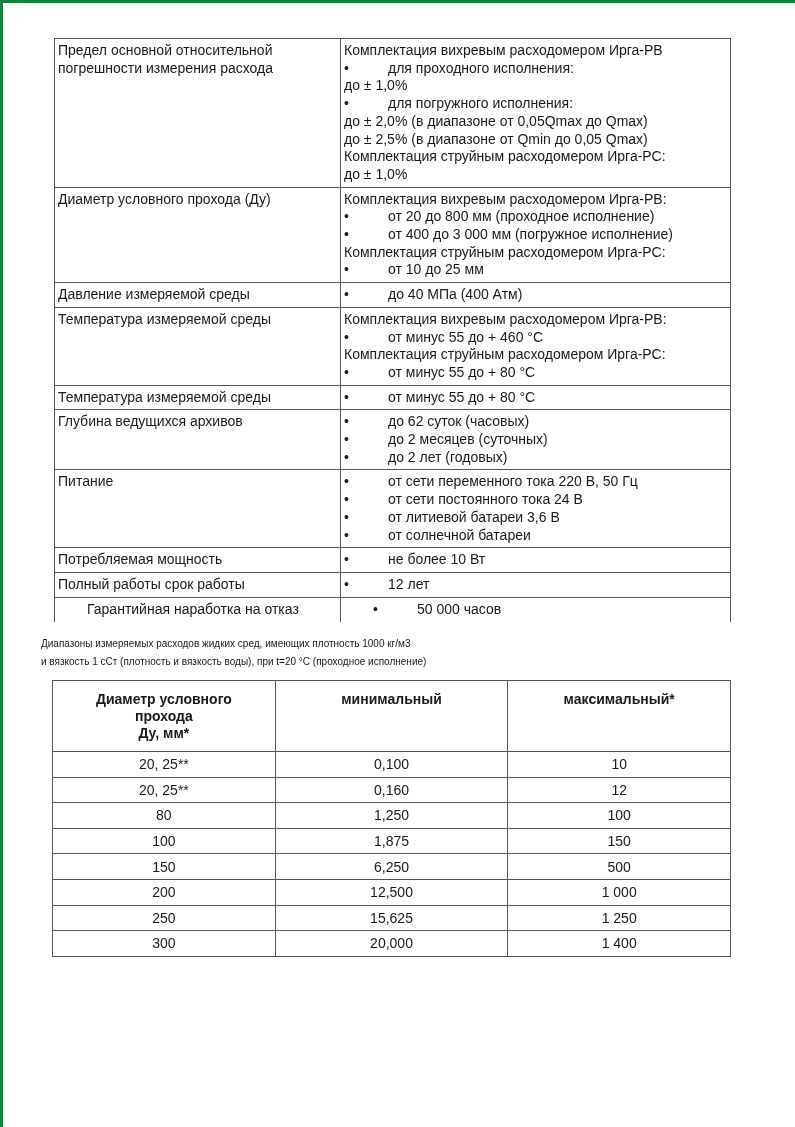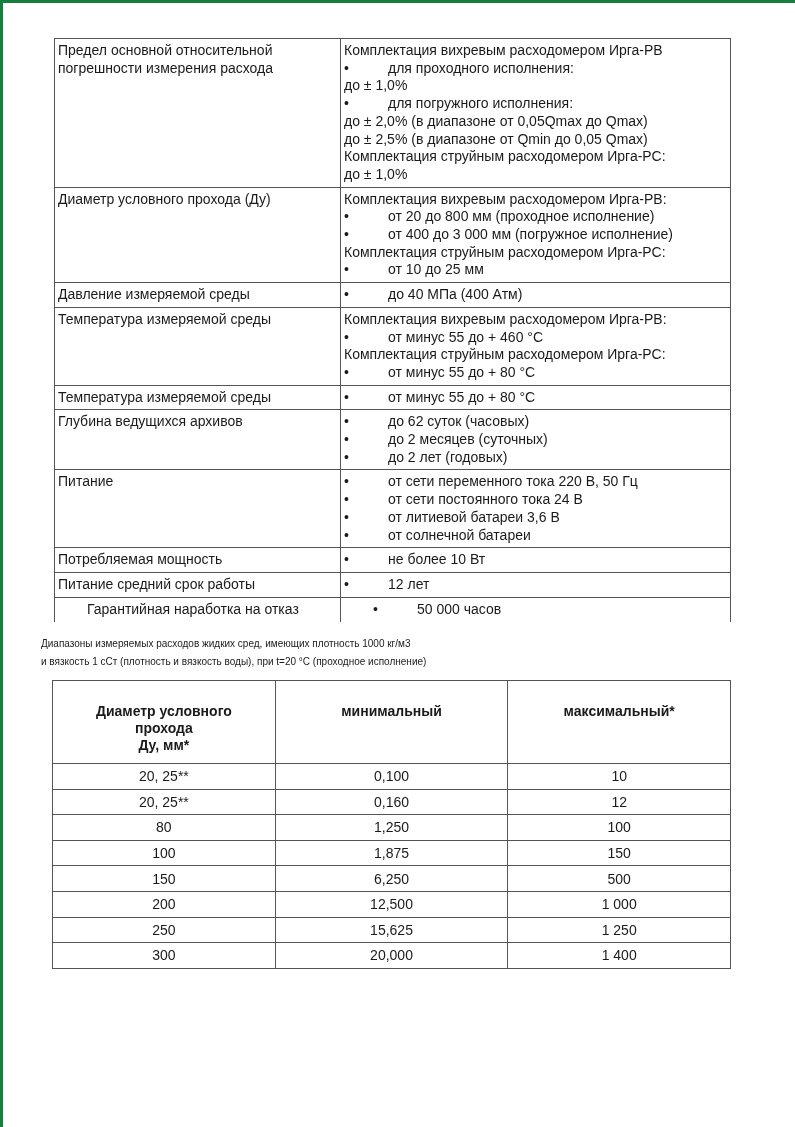--- a/index.html
+++ b/index.html
@@ -26,21 +26,21 @@
     white-space: nowrap;
   }
   .range-table {
     position: absolute; left: 49px; top: 677px; width: 679px;
     border-collapse: collapse; font-size: 14px;
   }
   .range-table th, .range-table td {
     border: 1px solid #555; text-align: center; padding: 0;
   }
   .range-table th {
-    font-weight: bold; vertical-align: top; height: 60px; padding-top: 22px; line-height: 17px;
+    font-weight: bold; vertical-align: top; height: 60px; padding-top: 10px; line-height: 17px;
   }
   .range-table td { height: 24.6px; }
   .c1 { width: 222px; } .c2 { width: 232px; } .c3 { width: 222px; }
 </style>
 </head>
 <body>
 
 <div class="page">
 
   <table class="spec-table">
@@ -124,21 +124,21 @@
         <tr>
           <td class="label">
             <span class="line">Потребляемая мощность</span>
           </td>
           <td>
             <span class="bl"><span class="dot">•</span><span>не более 10 Вт</span></span>
           </td>
         </tr>
         <tr>
           <td class="label">
-            <span class="line">Питание средний срок работы</span>
+            <span class="line">Полный работы срок работы</span>
           </td>
           <td>
             <span class="bl"><span class="dot">•</span><span>12 лет</span></span>
           </td>
         </tr>
         <tr class="last">
           <td class="label">
             <span class="line">Гарантийная наработка на отказ</span>
           </td>
           <td>

